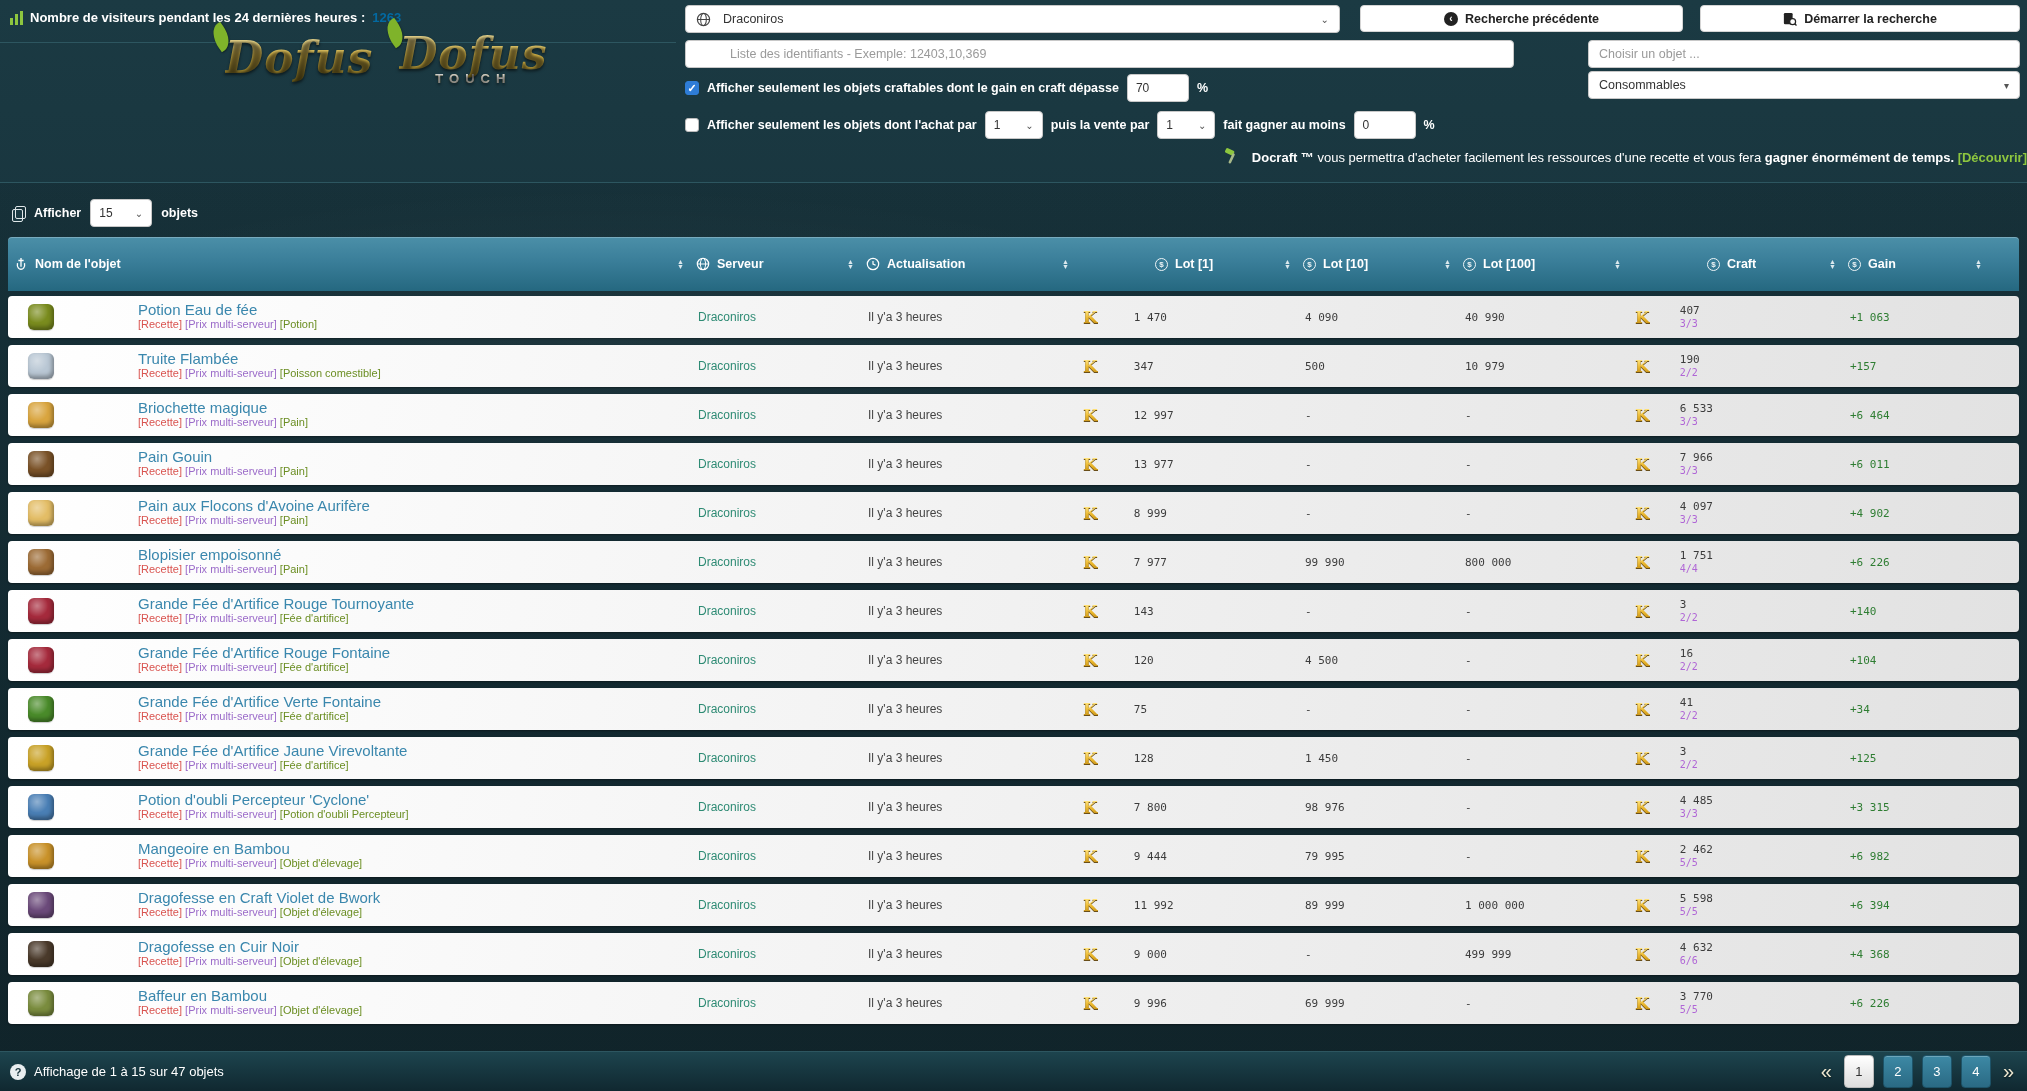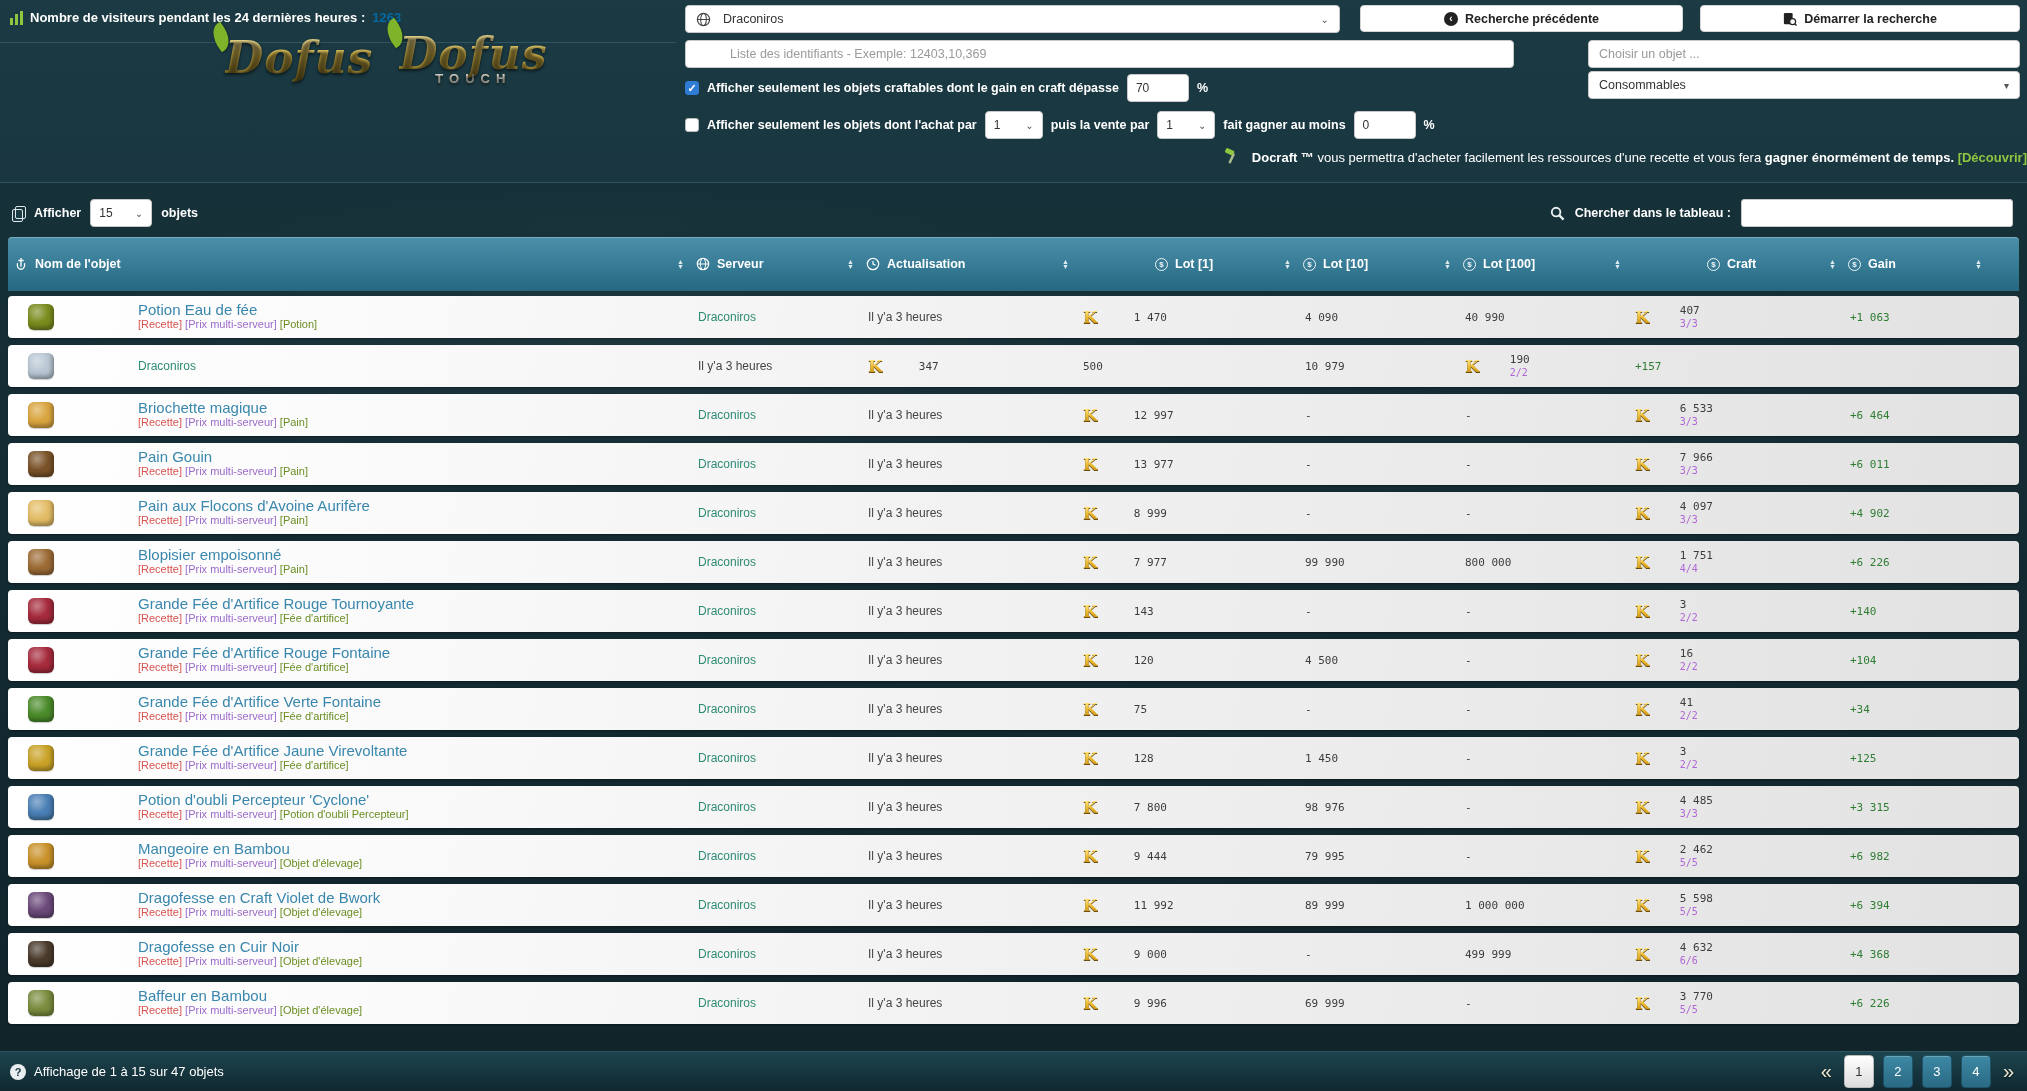--- a/index.html
+++ b/index.html
@@ -224,30 +224,20 @@
   <div class="toolbar">
     <div class="toolbar-left">
       <span class="pages-icon"></span>
       <span>Afficher</span>
       <span class="mini-field show-select">
           <span>15</span>
           <span class="chev">⌄</span>
         </span>
       <span>objets</span>
     </div>
-    <div class="toolbar-right">
-      <span>
-        <svg width="15" height="15" viewBox="0 0 16 16">
-            <circle cx="6.5" cy="6.5" r="4.6" fill="none" stroke="#eaf0f2" stroke-width="2"></circle>
-            <line x1="10" y1="10" x2="14.5" y2="14.5" stroke="#eaf0f2" stroke-width="2.4"></line>
-          </svg>
-      </span>
-      <span>Chercher dans le tableau :</span>
-      <input class="table-search" style="">
-    </div>
   </div>
 
   <div class="tbl">
     <div class="grid thead">
       <div class="th th-name">
         <span>
           <svg width="14" height="14" viewBox="0 0 16 16">
               <path d="M8 1 L8 11 M4 7 C3 12 6 14 8 14 C10 14 13 12 12 7 M5 4 L11 4" stroke="#fff" stroke-width="1.5" fill="none"></path>
             </svg>
         </span>
@@ -344,20 +334,21 @@
             <span class="kamas">K</span>
             <span class="craft-nums"><span class="num">407</span><br><span class="ratio">3/3</span></span>
           </div>
           <div class="cell gain">+1 063</div>
           <div></div>
         </div>
         <div class="grid row">
           <div class="cell">
             <div class="item-icon" style="background:radial-gradient(circle at 35% 30%, #ffffff66, transparent 45%), #b9c7d4"></div>
           </div>
+          <div class="cell name-cell"><span class="item-link">Truite Flambée</span><span class="tags"><span class="tag-red">[Recette]</span> <span class="tag-purple">[Prix multi-serveur]</span> <span class="tag-green">[Poisson comestible]</span></span></div>
           <div class="cell server-cell">Draconiros</div>
           <div class="cell">Il y'a 3 heures</div>
           <div class="cell kcell">
             <span class="kamas">K</span>
             <span class="num">347</span>
           </div>
           <div class="cell num">500</div>
           <div class="cell num">10 979</div>
           <div class="cell craft-wrap">
             <span class="kamas">K</span>

